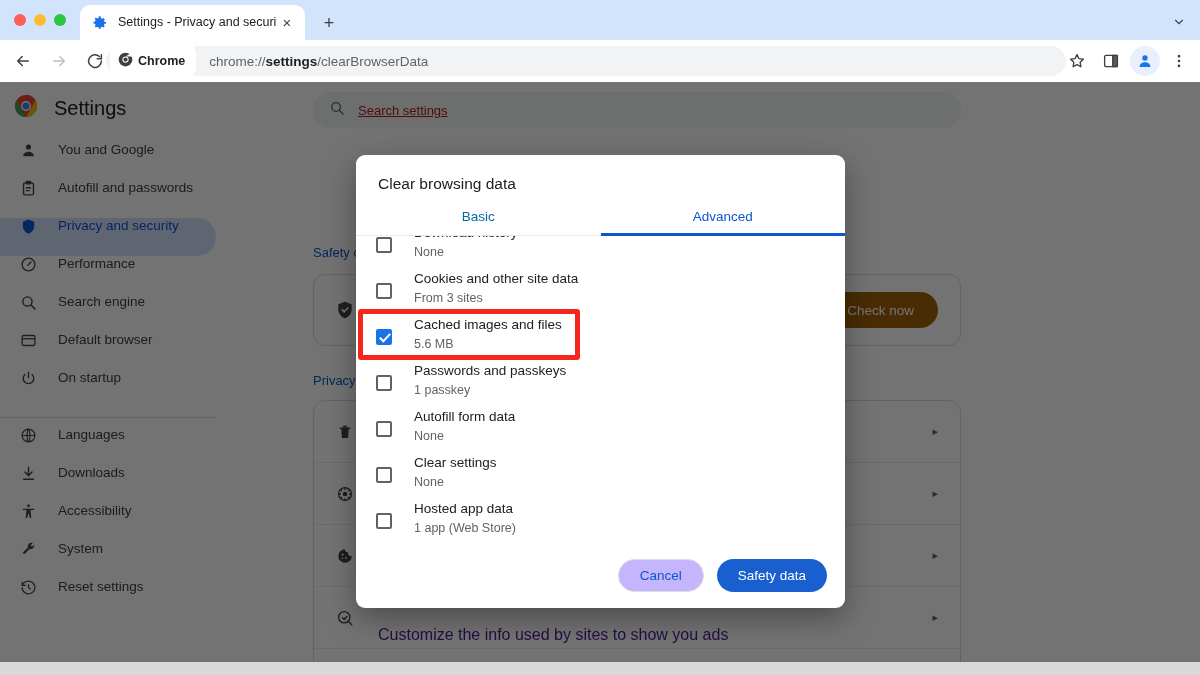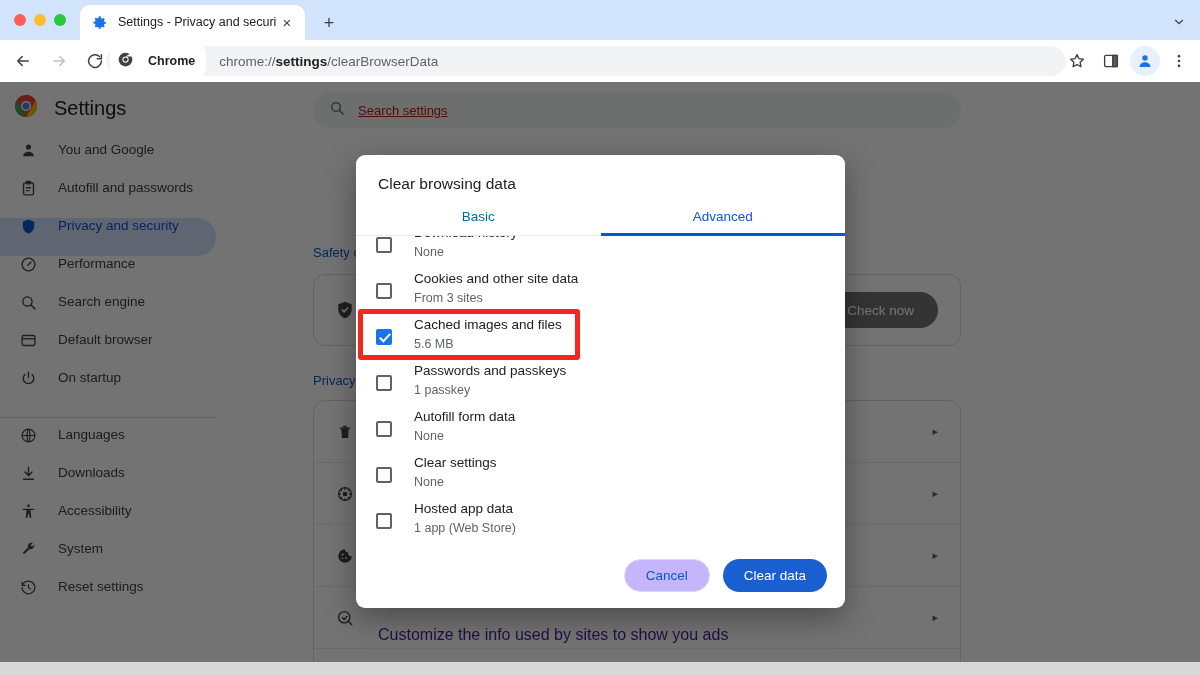--- a/index.html
+++ b/index.html
@@ -55,21 +55,21 @@
     width: 30px; height: 30px; margin-left: 6px; border-radius: 50%;
     display: flex; align-items: center; justify-content: center; color: #3c4043;
   }
   .nav-btn.first { margin-left: 8px; }
   .nav-btn.disabled { color: #bdc1c6; }
   .omnibox {
     position: absolute; left: 106px; top: 46px; width: 960px; height: 30px;
     background: #f1f3f4; border-radius: 16px; display: flex; align-items: center;
   }
   .chip {
-    display: flex; align-items: center; gap: 15px;
+    display: flex; align-items: center; gap: 5px;
     background: #ffffff; border-radius: 14px; height: 40px;
     margin-left: 4px; padding: 0 11px 0 8px;
   }
   .chip-label { font-size: 12.5px; color: #202124; font-weight: 600; }
   .url { margin-left: 13px; font-size: 13.5px; color: #5f6368; white-space: nowrap; }
   .url b { color: #202124; font-weight: 600; }
   .tb-right { position: absolute; right: 6px; top: 46px; display: flex; align-items: center; gap: 4px; }
   .tb-icon {
     width: 30px; height: 30px; border-radius: 50%;
     display: flex; align-items: center; justify-content: center; color: #3c4043;
@@ -111,21 +111,21 @@
     display: flex; align-items: center; height: 62px; padding: 0 22px 0 20px;
     border-bottom: 1px solid #e8eaed;
   }
   .srow:last-child { border-bottom: none; }
   .srow-ico { width: 22px; flex: 0 0 22px; display:flex; align-items:center; justify-content:center; color:#444746; }
   .srow-text { margin-left: 22px; flex: 1 1 auto; min-width: 0; }
   .srow-title { font-size: 13.5px; color: #202124; }
   .srow-sub { font-size: 16px; color: #4c1d95; margin-top: 17px; }
   .srow-chev { color: #5f6368; font-size: 11px; }
   .btn-checknow {
-    background: #737373; color: #ffffff; border-radius: 18px;
+    background: #a16207; color: #ffffff; border-radius: 18px;
     height: 36px; padding: 16px 24px; font-size: 13.5px;
     display: flex; align-items: center; white-space: nowrap;
   }
 
   
   .scrim { position: absolute; left: 0; top: 82px; width: 1200px; height: 593px; background: rgba(0,0,0,0.55); }
   .modal {
     position: absolute; left: 356px; top: 155px; width: 489px; height: 453px;
     background: #ffffff; border-radius: 9px;
     box-shadow: 0 10px 30px rgba(0,0,0,0.35);
@@ -473,21 +473,21 @@
         <span class="cb"></span>
         <span class="opt-text">
           <span class="opt-label" style="display:block">Hosted app data</span>
           <span class="opt-sub" style="display:block">1 app (Web Store)</span>
         </span>
       </div>
     </div>
 
     <div class="modal-actions">
       <span class="btn-cancel">Cancel</span>
-      <span class="btn-clear">Clear data</span>
+      <span class="btn-clear">Safety data</span>
     </div>
   </div>
 
   <div class="highlight"></div>
 
   <div class="tabstrip">
     <div class="traffic">
       <span class="tl red"></span>
       <span class="tl yellow"></span>
       <span class="tl green"></span>

